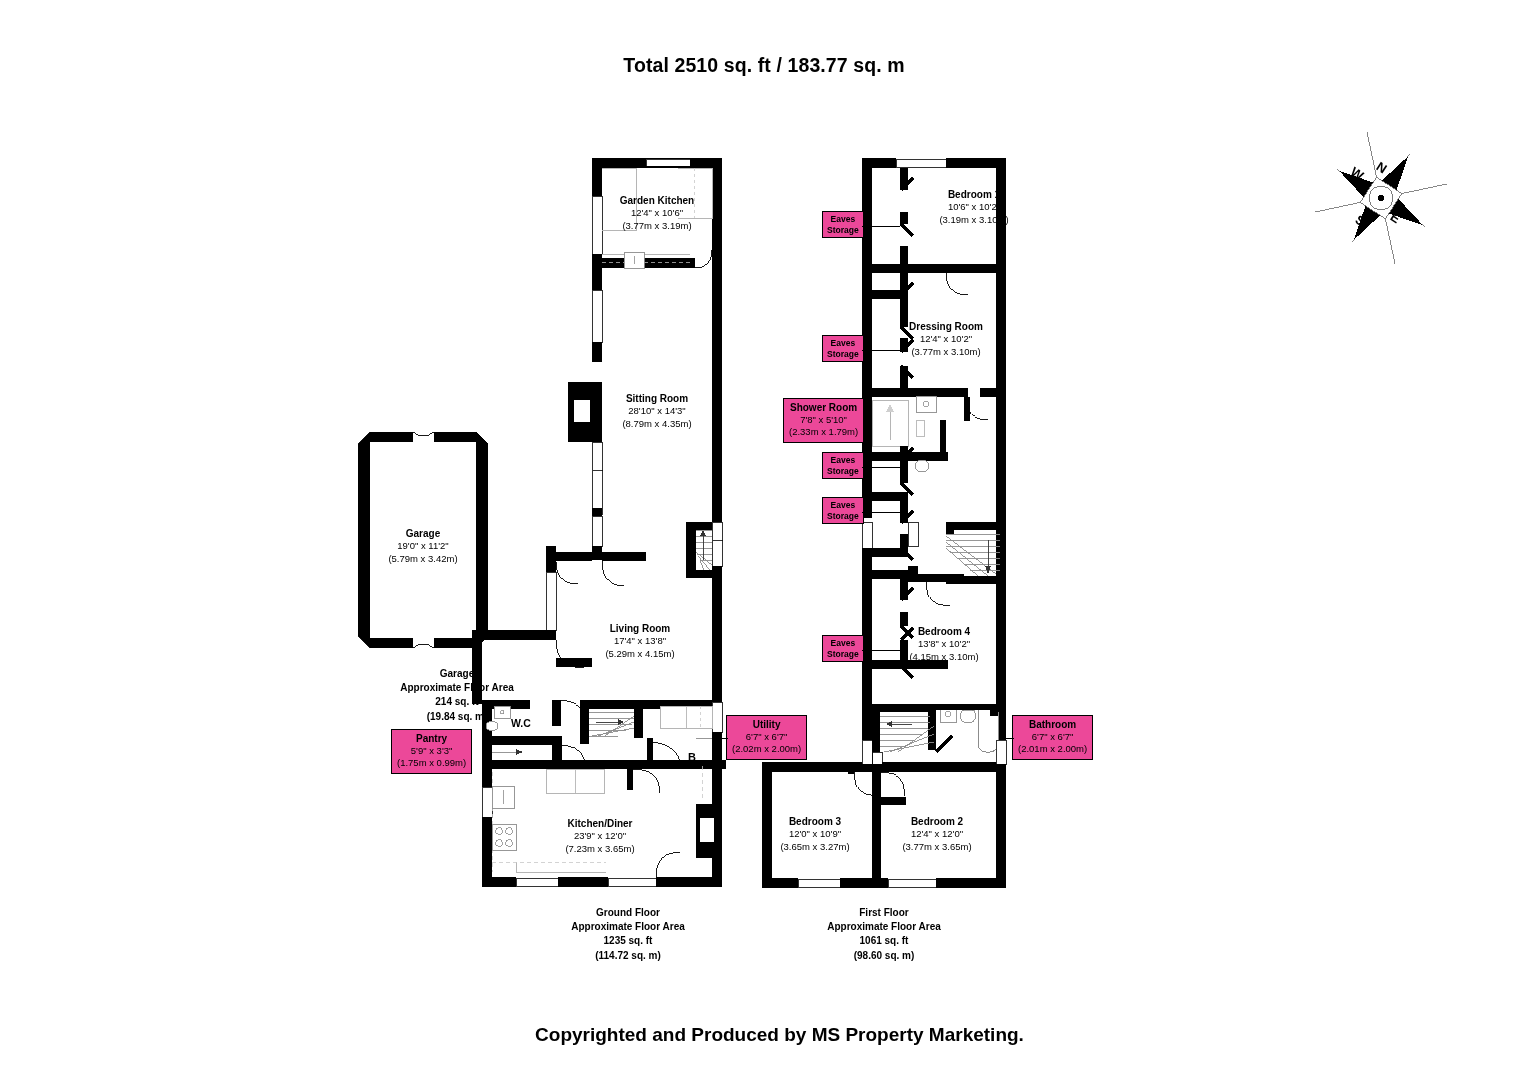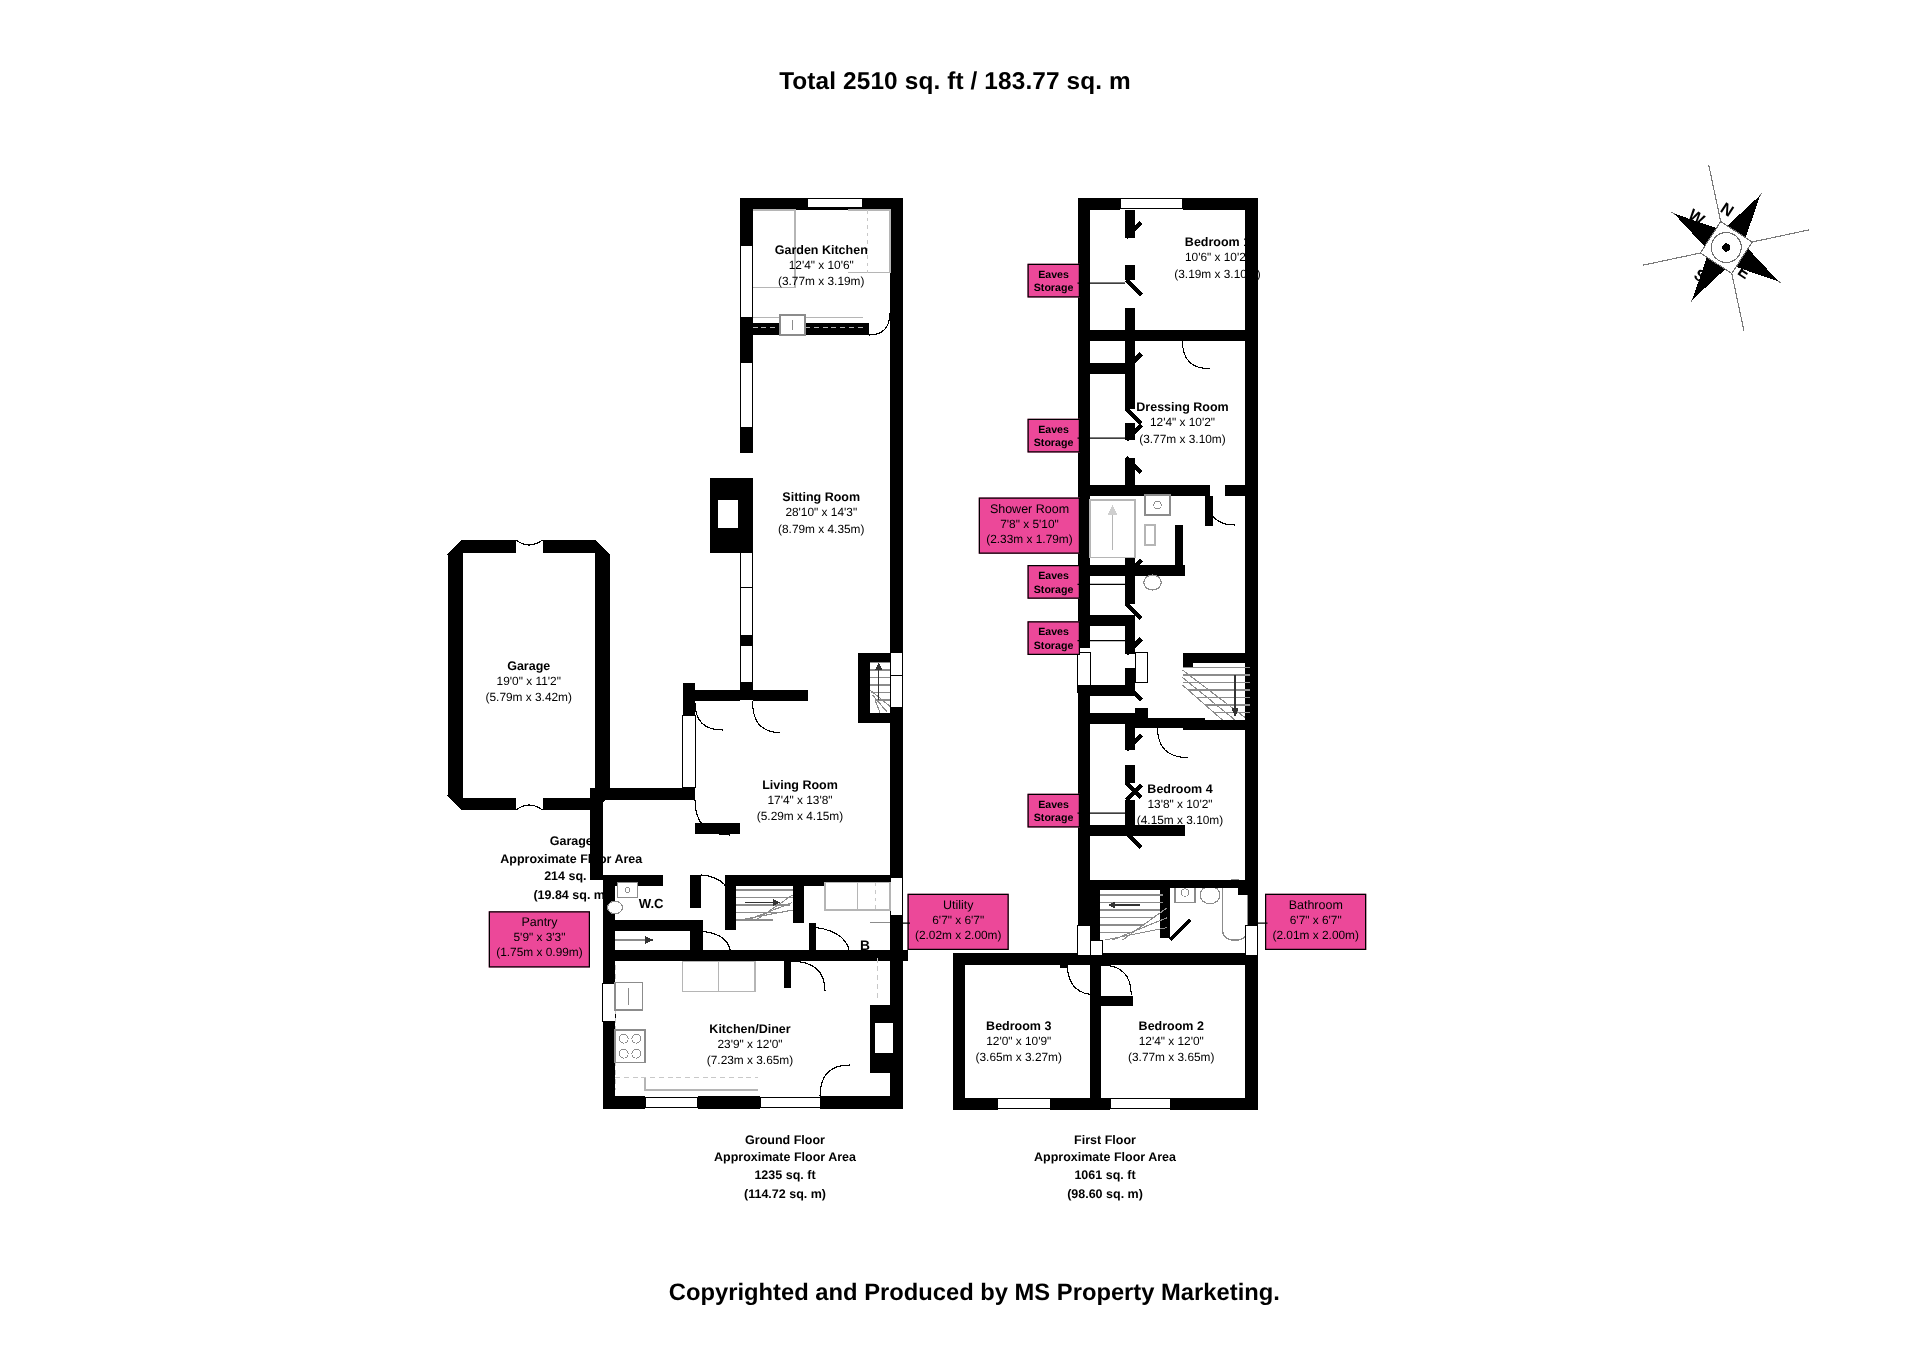--- a/index.html
+++ b/index.html
@@ -26,21 +26,21 @@
   
   .rlabel{position:absolute;text-align:center;line-height:1.33;
           transform:translateX(-50%);white-space:nowrap;}
   .rlabel .nm{font-size:10px;font-weight:bold;}
   .rlabel .d1{font-size:9.5px;}
   .rlabel .d2{font-size:9.5px;}
 
   
   .box{position:absolute;border:1px solid #000;background:#ec4899;
        text-align:center;line-height:1.3;padding:2px 5px 3px;white-space:nowrap;}
-  .box .nm{font-size:10px;font-weight:normal;}
+  .box .nm{font-size:10px;font-weight:bold;}
   .box .d1,.box .d2{font-size:9.5px;}
   .box.eaves{padding:2px 4px;}
   .box.eaves .nm{font-size:8.5px;font-weight:bold;line-height:1.25;}
 
   .leader{position:absolute;background:#000;height:1px;}
   .bletter{position:absolute;font-size:11px;font-weight:bold;}
   .wc{position:absolute;font-size:10.5px;font-weight:bold;}
 
   svg{display:block;}
 </style>

